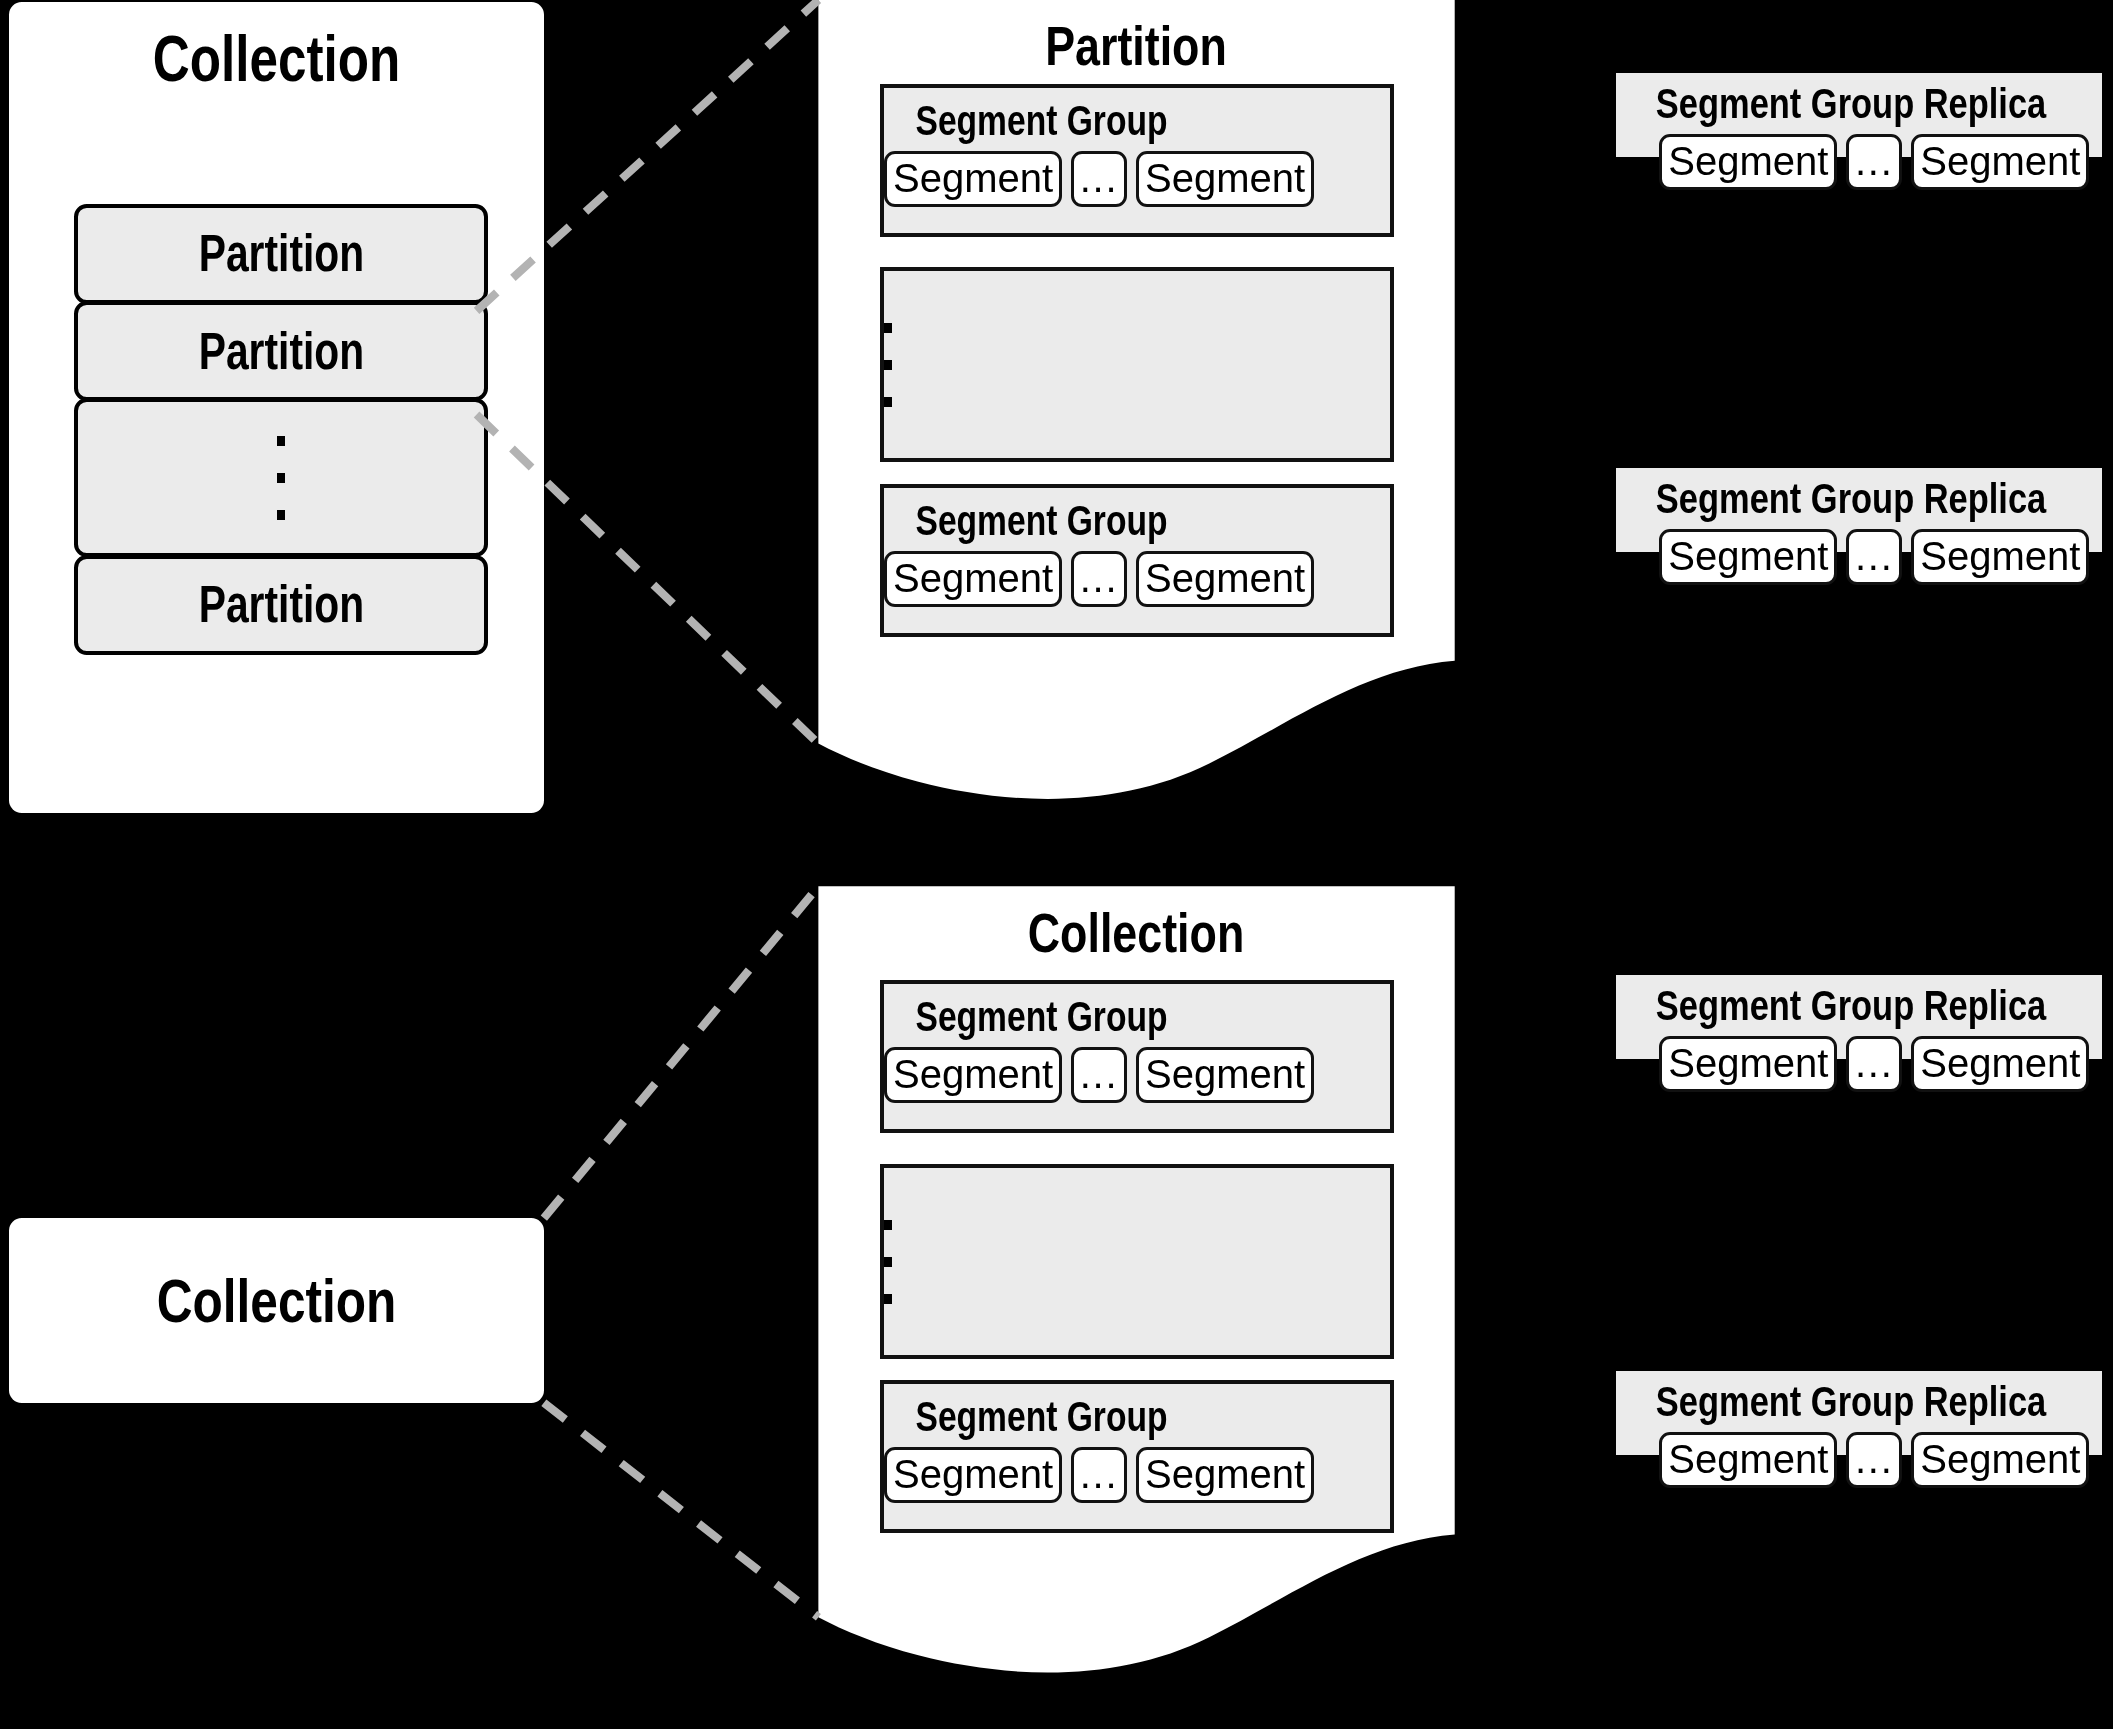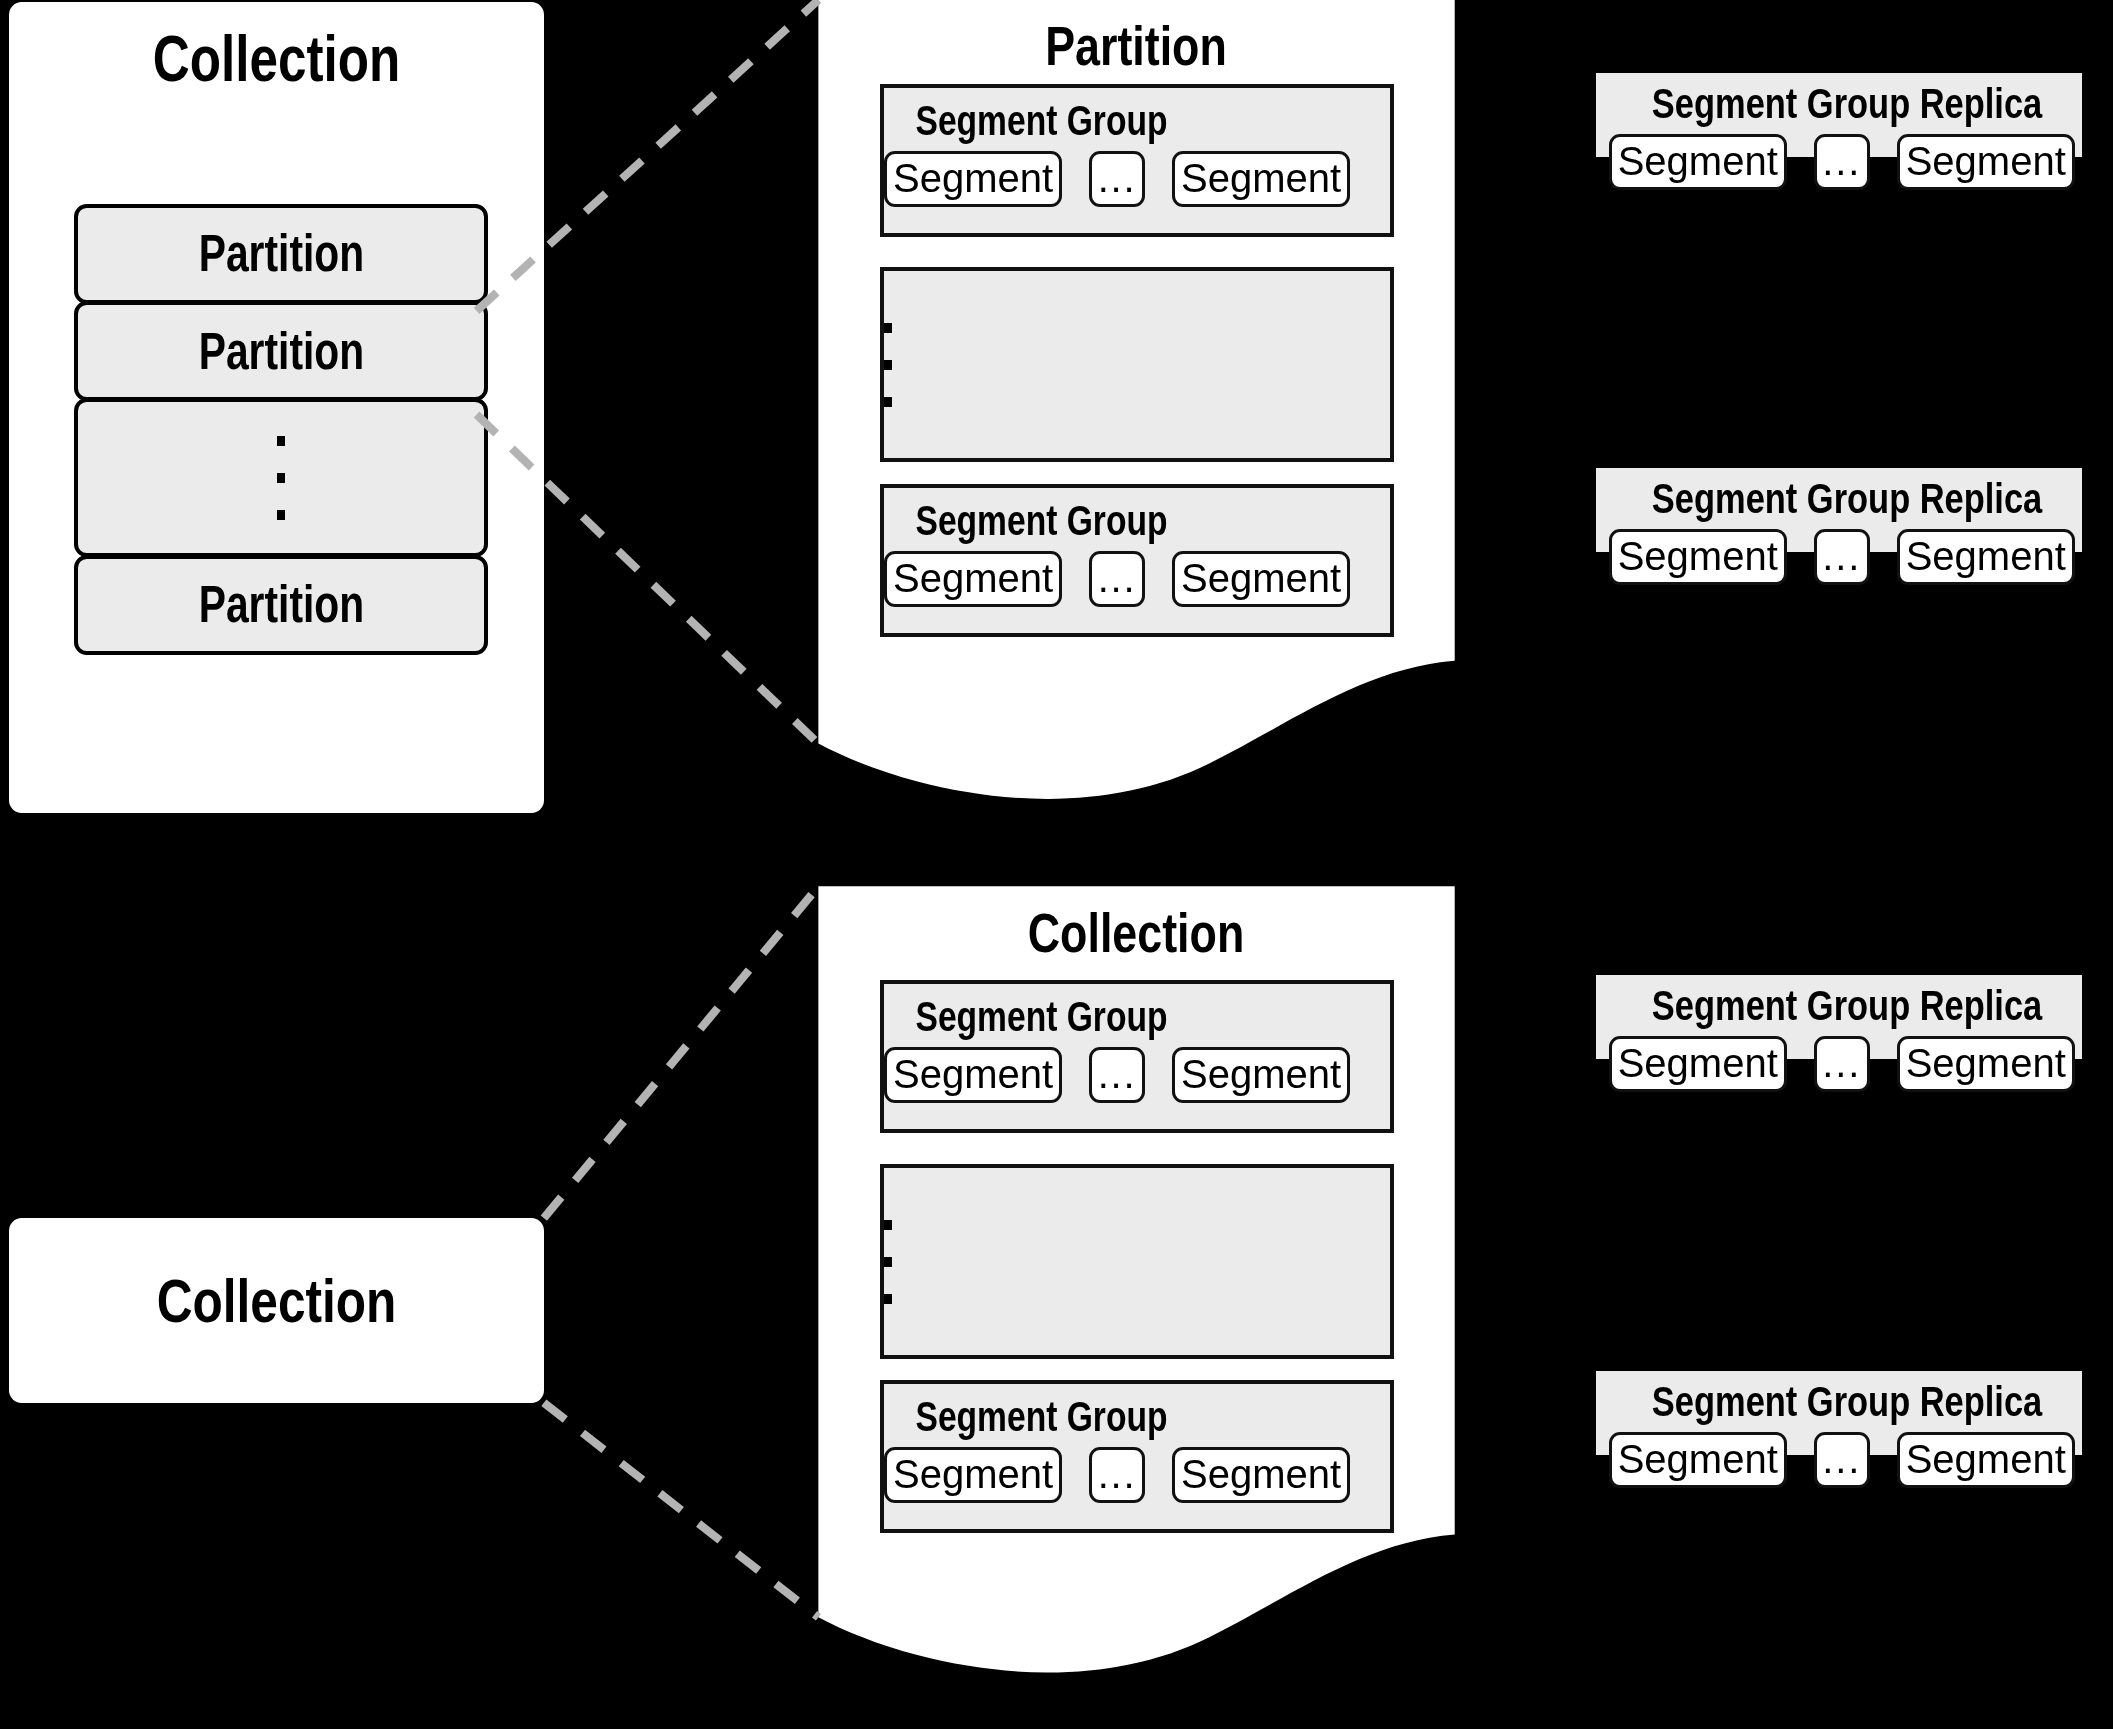--- a/index.html
+++ b/index.html
@@ -99,21 +99,21 @@
     color: #000;
     font-family: "Liberation Sans Narrow", "Liberation Sans", sans-serif;
     transform: scaleX(0.80);
     white-space: nowrap;
     margin-top: 9px;
     margin-bottom: 5.5px;
   }
   .seg-row {
     display: flex;
     align-items: center;
-    gap: 27px;
+    gap: 9px;
   }
   .segbox {
     background: #ffffff;
     border: 3.6px solid #111111;
     border-radius: 11px;
     box-sizing: border-box;
     height: 56px;
     display: flex;
     align-items: center;
     justify-content: center;
@@ -131,22 +131,23 @@
     justify-content: center;
   }
 
   
   .replica {
     position: absolute;
     background: #ebebeb;
     box-sizing: border-box;
     display: flex;
     flex-direction: column;
-    align-items: flex-start;
+    align-items: flex-end;
     padding: 7.3px 12.7px 11px 12.7px;
+    margin-left: 20px;
   }
   .replica-title {
     font-size: 42px;
     font-weight: bold;
     color: #000;
     font-family: "Liberation Sans Narrow", "Liberation Sans", sans-serif;
     transform: scaleX(0.82);
     white-space: nowrap;
     margin-bottom: 5.5px;
   }

